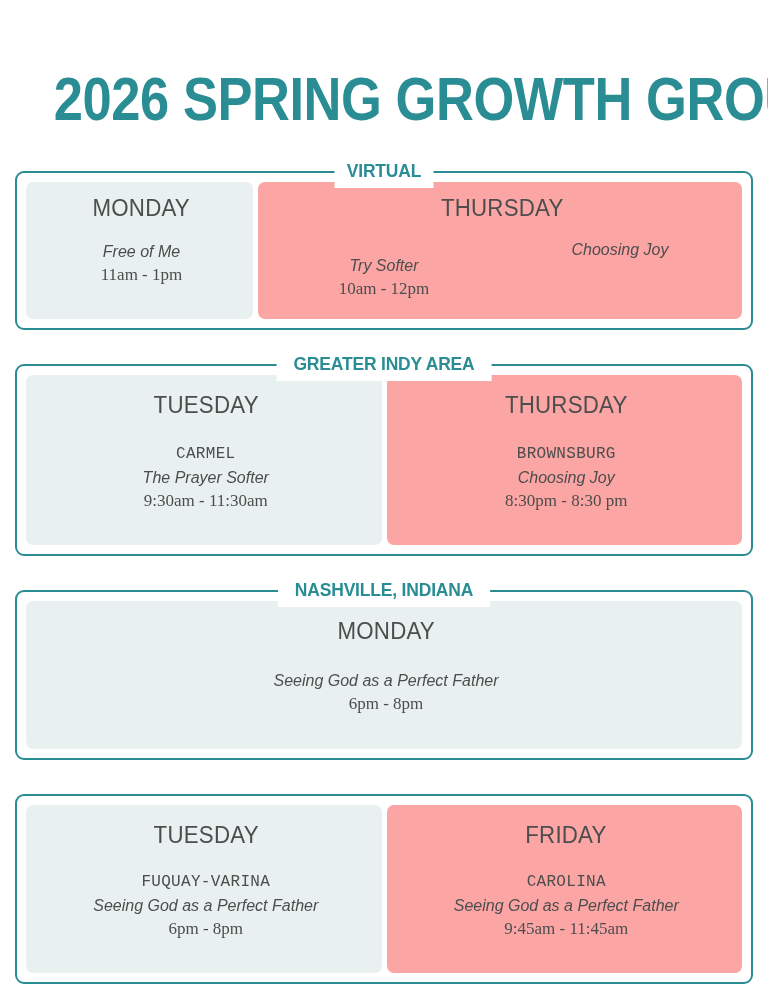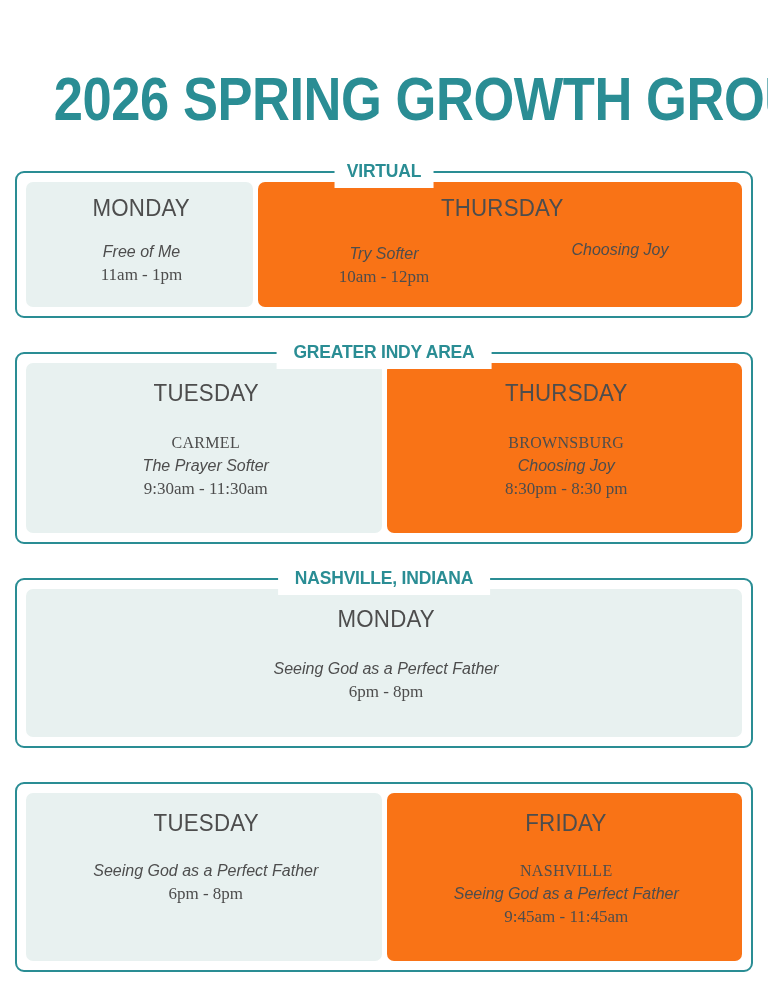--- a/index.html
+++ b/index.html
@@ -65,21 +65,21 @@
     gap: 5px;
     align-items: stretch;
   }
   .panel {
     border-radius: 7px;
     box-sizing: border-box;
     padding: 12px 4px 14px 8px;
     text-align: center;
   }
   .panel.tint-light { background: #e8f1f0; }
-  .panel.tint-dark  { background: #f97316; }
+  .panel.tint-dark  { background: #fca5a5; }
 
   .day {
     font-size: 23px;
     line-height: 28px;
     color: #4d4d4d;
     font-family: "Liberation Sans Narrow", "Liberation Sans", sans-serif;
     letter-spacing: 0.2px;
   }
   .day > span { display: inline-block; transform: scaleX(0.97); }
 
@@ -88,21 +88,21 @@
     margin-top: 16px;
   }
   .subcol { flex: 1; text-align: center; }
 
   .entry-block { margin-top: 16px; }
 
   .city {
     font-size: 16px;
     line-height: 23px;
     color: #4d4d4d;
-    font-family: Liberation Serif, serif;
+    font-family: Liberation Mono, monospace;
     letter-spacing: 0.3px;
   }
   .book {
     font-size: 16px;
     line-height: 23px;
     font-style: italic;
     color: #4d4d4d;
     font-family: "Liberation Sans Narrow", "Liberation Sans", sans-serif;
   }
   .time {
@@ -140,21 +140,21 @@
           <div class="day"><span>MONDAY</span></div>
           <div class="entry-block">
             <div class="book">Free of Me</div>
             <div class="time">11am - 1pm</div>
           </div>
         </div>
         <div class="panel panel-1 tint-dark">
           <div class="day"><span>THURSDAY</span></div>
           <div class="subcols">
             <div class="subcol">
-              <div class="entry-block" style="margin-top: 4px;">
+              <div class="entry-block" style="margin-top: 16px;">
                 <div class="book">Try Softer</div>
                 <div class="time">10am - 12pm</div>
               </div>
             </div>
             <div class="subcol">
               <div class="entry-block" style="margin-top: 0px;">
                 <div class="book">Choosing Joy</div>
               </div>
             </div>
           </div>
@@ -192,27 +192,28 @@
             <div class="time">6pm - 8pm</div>
           </div>
         </div>
       </div>
     </div>
     <div class="section" id="sec-nc">
       <div class="panels">
         <div class="panel panel-0 tint-light">
           <div class="day"><span>TUESDAY</span></div>
           <div class="entry-block">
+            <div class="city">FUQUAY-VARINA</div>
             <div class="book">Seeing God as a Perfect Father</div>
             <div class="time">6pm - 8pm</div>
           </div>
         </div>
         <div class="panel panel-1 tint-dark">
           <div class="day"><span>FRIDAY</span></div>
           <div class="entry-block">
-            <div class="city">NASHVILLE</div>
+            <div class="city">CAROLINA</div>
             <div class="book">Seeing God as a Perfect Father</div>
             <div class="time">9:45am - 11:45am</div>
           </div>
         </div>
       </div>
     </div>
   </div>
 
 </body></html>

